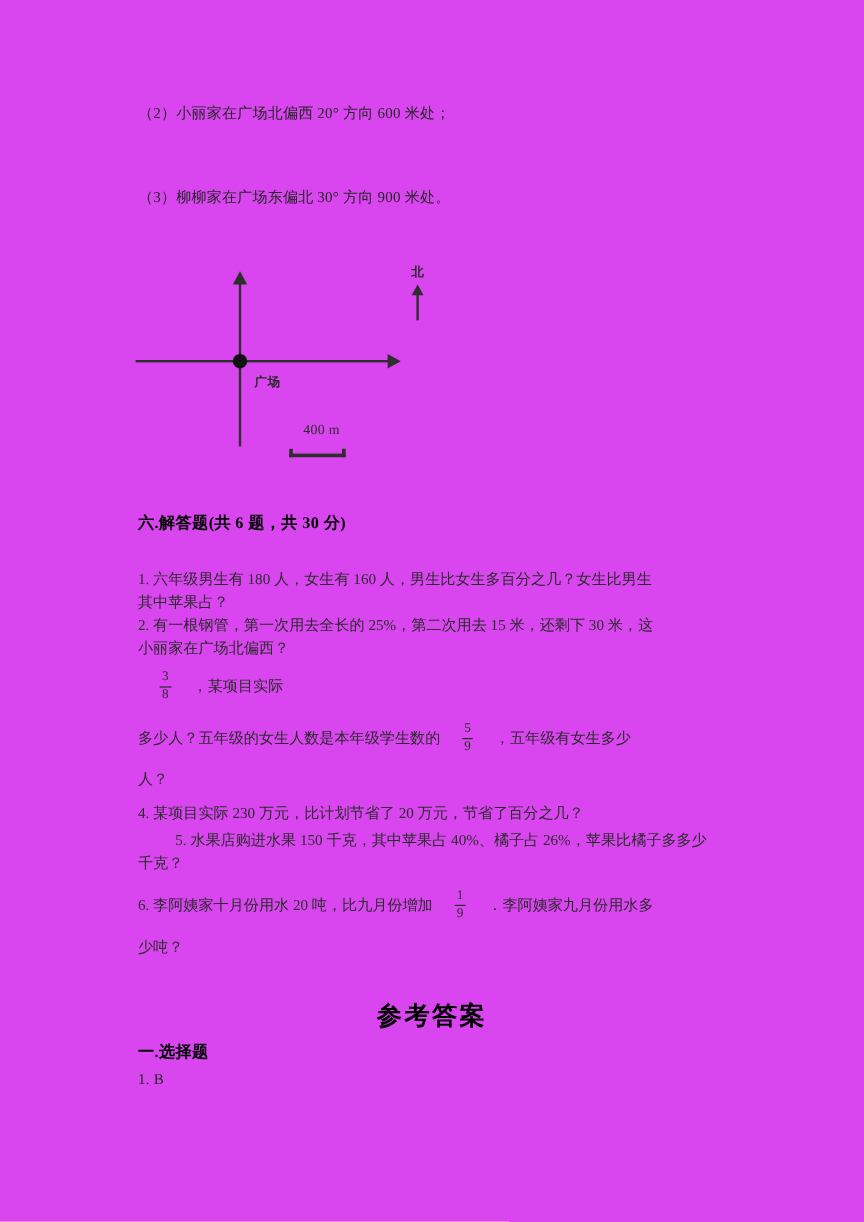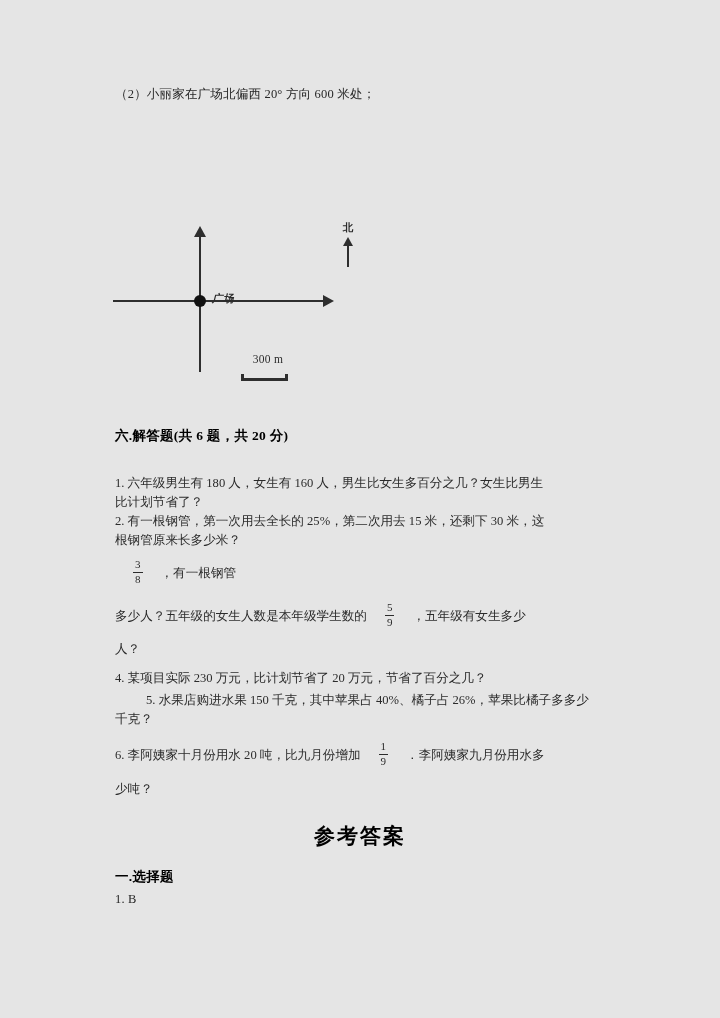--- a/index.html
+++ b/index.html
@@ -11,21 +11,21 @@
     width: 720px;
     height: 1018px;
     position: relative;
     font-family: "Liberation Serif", "DejaVu Serif", serif;
     color: #1a1a1a;
     overflow: hidden;
   }
   .page {
     position: absolute;
     inset: 0;
-    background: #e5e5e5;
+    background: #d946ef;
   }
 
   
   .txt {
     position: absolute;
     font-size: 12.5px;
     line-height: 19px;
     color: #262626;
     letter-spacing: 0.2px;
     white-space: nowrap;
@@ -115,23 +115,22 @@
     left: 94px;
     top: 95px;
     width: 12px;
     height: 12px;
     border-radius: 50%;
     background: #111111;
   }
   .origin-label {
     position: absolute;
     left: 112px;
-    top: 92px;
+    top: 112px;
     font-size: 10.5px;
-    font-style: italic;
     font-weight: bold;
     color: #2a2a2a;
     letter-spacing: 0.5px;
   }
   .north {
     position: absolute;
     left: 236px;
     top: 22px;
     width: 24px;
     text-align: center;
@@ -197,64 +196,66 @@
   }
   .answer-title {
     position: absolute;
     left: 0;
     width: 720px;
     text-align: center;
     font-size: 21px;
     font-weight: bold;
     color: #000000;
     letter-spacing: 2px;
+    margin-top: 10px;
   }
 </style>
 </head>
 <body>
 
 <div class="page">
 
   <div class="txt" style="left:115px; top:85px;">（2）小丽家在广场北偏西 20° 方向 600 米处；</div>
 
+  <div class="txt" style="left:115px; top:155px;">（3）柳柳家在广场东偏北 30° 方向 900 米处。</div>
 
   <div class="diagram">
 
     <div class="axis-h"></div>
     <div class="axis-h-head"></div>
 
     <div class="axis-v"></div>
     <div class="axis-v-head"></div>
 
     <div class="origin-dot"></div>
     <div class="origin-label">广场</div>
 
     <div class="north">
       <span class="north-label">北</span>
       <span class="north-arrow-head"></span>
       <span class="north-arrow-shaft"></span>
     </div>
 
     <div class="scale">
-      <span class="scale-label">300 m</span>
+      <span class="scale-label">400 m</span>
       <span class="scale-bar"></span>
     </div>
 
   </div>
 
-  <div class="section-heading" style="top:427px;">六.解答题(共 6 题，共 20 分)</div>
+  <div class="section-heading" style="top:427px;">六.解答题(共 6 题，共 30 分)</div>
 
   <div class="qline" style="top:462px;">1. 六年级男生有 180 人，女生有 160 人，男生比女生多百分之几？女生比男生</div>
-  <div class="qline" style="top:481px;">比计划节省了？</div>
+  <div class="qline" style="top:481px;">其中苹果占？</div>
 
   <div class="qline" style="top:500px;">2. 有一根钢管，第一次用去全长的 25%，第二次用去 15 米，还剩下 30 米，这</div>
-  <div class="qline" style="top:519px;">根钢管原来长多少米？</div>
+  <div class="qline" style="top:519px;">小丽家在广场北偏西？</div>
 
   <div class="qline" style="top:546px;">
-    <span class="frac"><span class="num">3</span><span class="bar"></span><span class="den">8</span></span><span>，有一根钢管</span>
+    <span class="frac"><span class="num">3</span><span class="bar"></span><span class="den">8</span></span><span>，某项目实际</span>
   </div>
 
   <div class="qline" style="top:589px;">
     <span>多少人？五年级的女生人数是本年级学生数的</span><span class="frac"><span class="num">5</span><span class="bar"></span><span class="den">9</span></span><span>，五年级有女生多少</span>
   </div>
 
   <div class="qline" style="top:628px;">人？</div>
 
   <div class="qline" style="top:657px;">4. 某项目实际 230 万元，比计划节省了 20 万元，节省了百分之几？</div>
 

